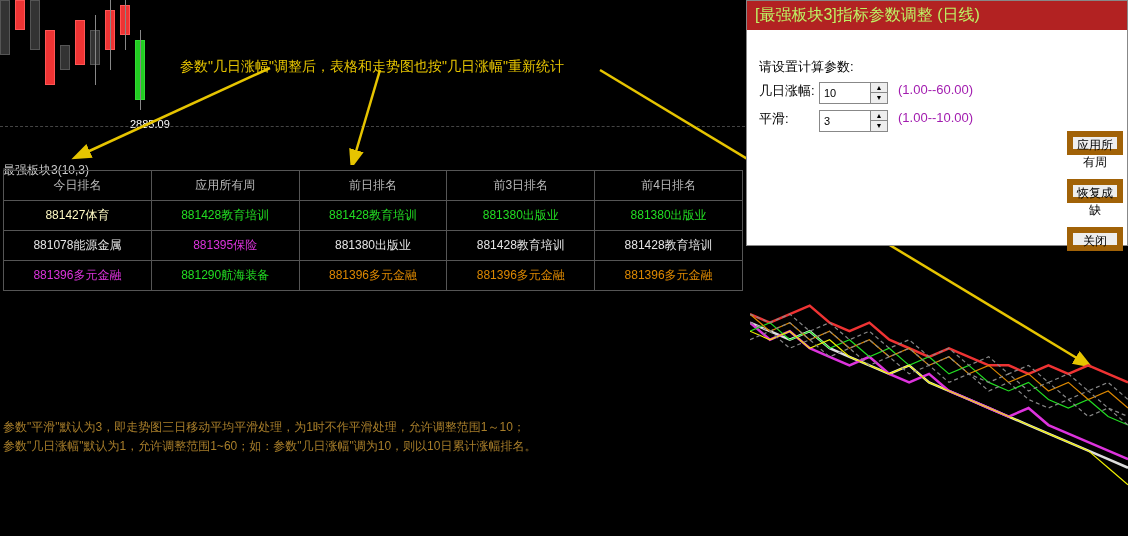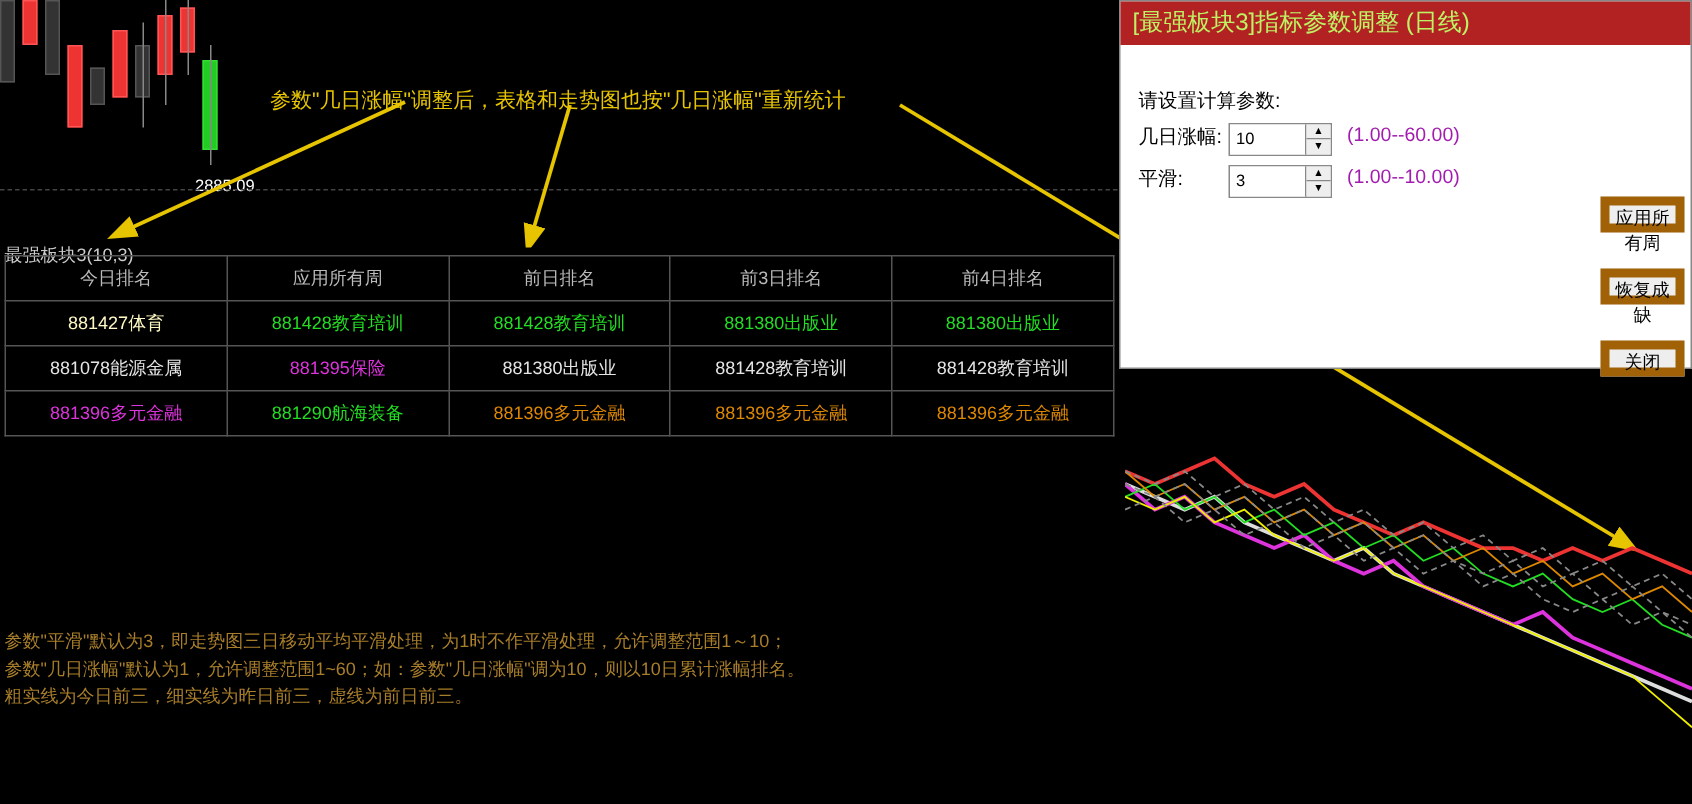--- a/index.html
+++ b/index.html
@@ -108,21 +108,20 @@
         <td class="org">881396多元金融</td>
         <td class="org">881396多元金融</td>
         <td class="org">881396多元金融</td>
       </tr>
     </tbody>
 </table>
 
 <div class="help" id="help">
     <div>参数"平滑"默认为3，即走势图三日移动平均平滑处理，为1时不作平滑处理，允许调整范围1～10；</div>
     <div>参数"几日涨幅"默认为1，允许调整范围1~60；如：参数"几日涨幅"调为10，则以10日累计涨幅排名。</div>
-    <div>粗实线为今日前三，细实线为昨日前三，虚线为前日前三。</div>
   </div>
 
 <div class="dlg" style="height:246px;">
   <div class="dlg-t">[最强板块3]指标参数调整 (日线)</div>
   <div class="dlg-b">
     <div style="margin-bottom:4px;margin-top:20px;">请设置计算参数:</div>
     <div class="dlg-r">
       <label>几日涨幅:</label>
       <span class="spin">
         <input value="10" style="">

